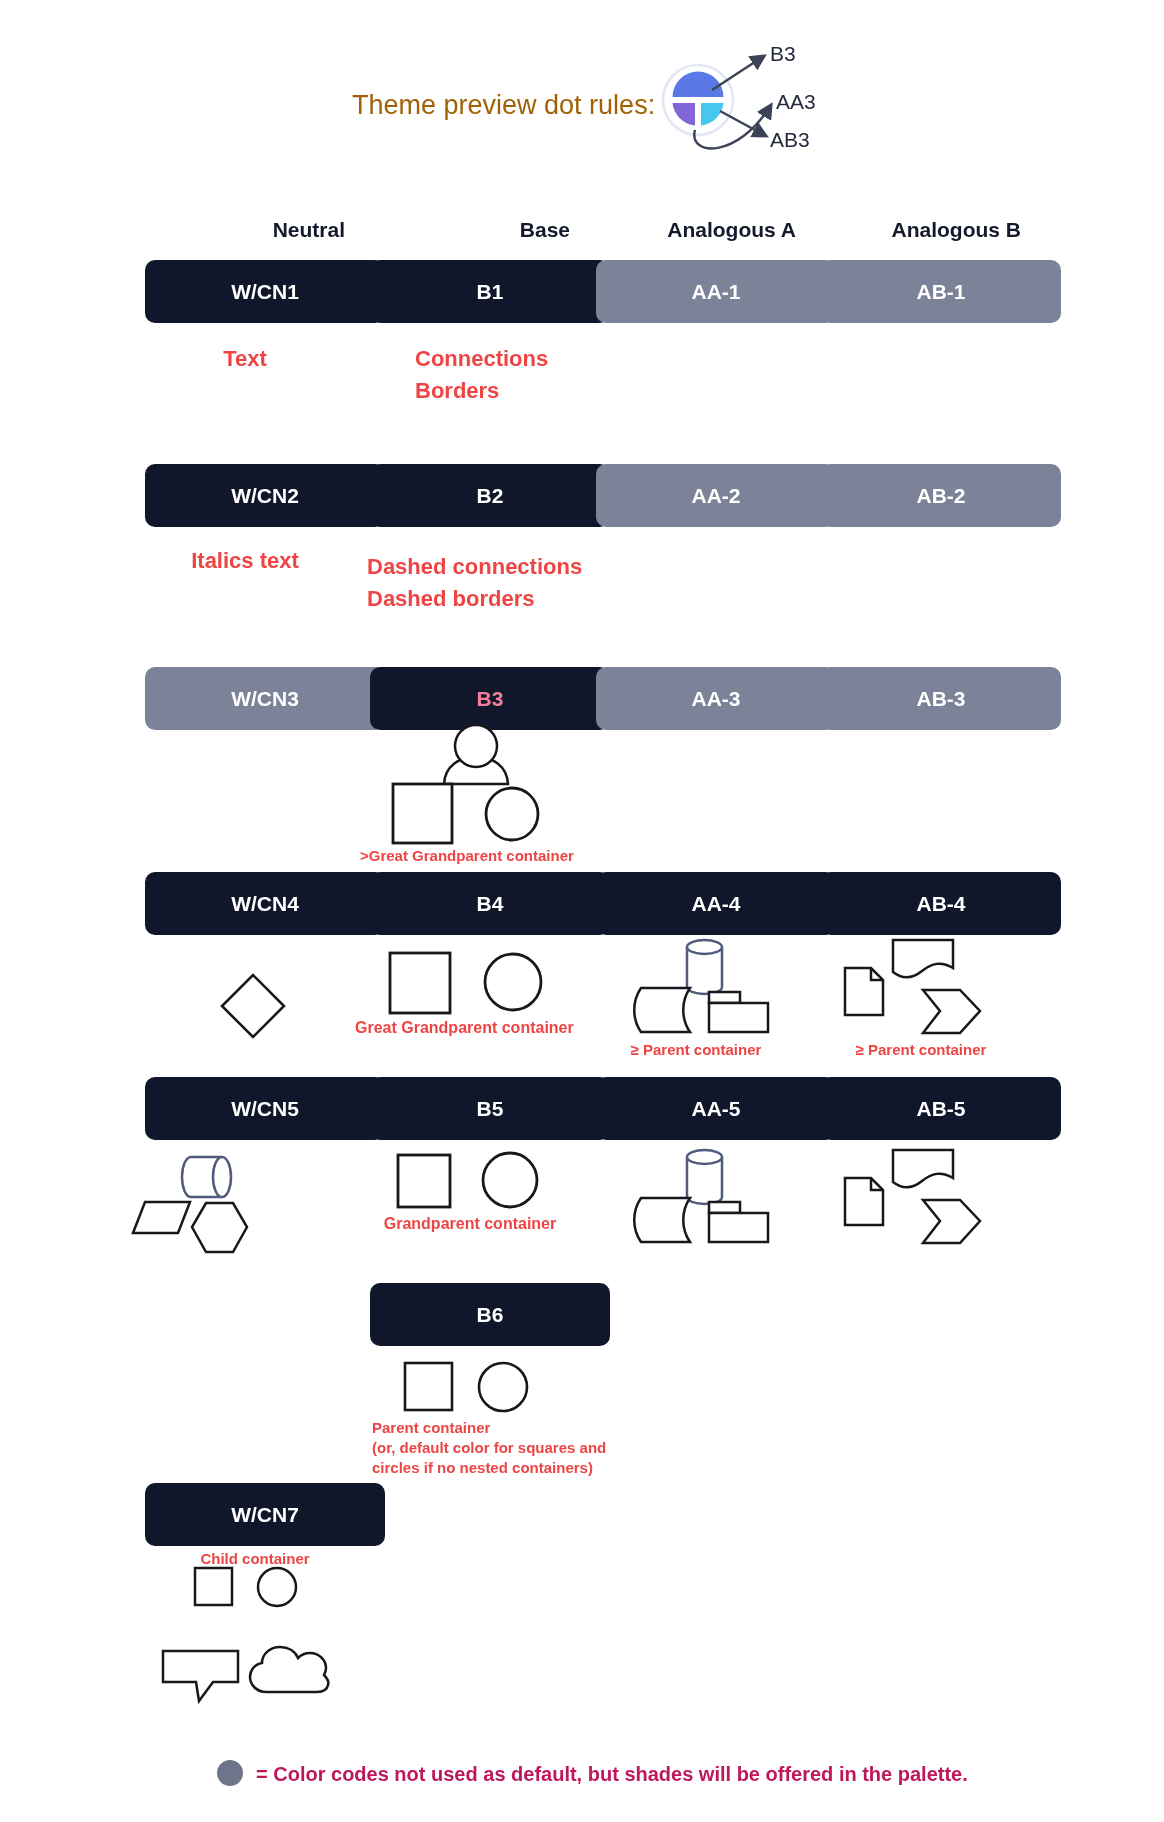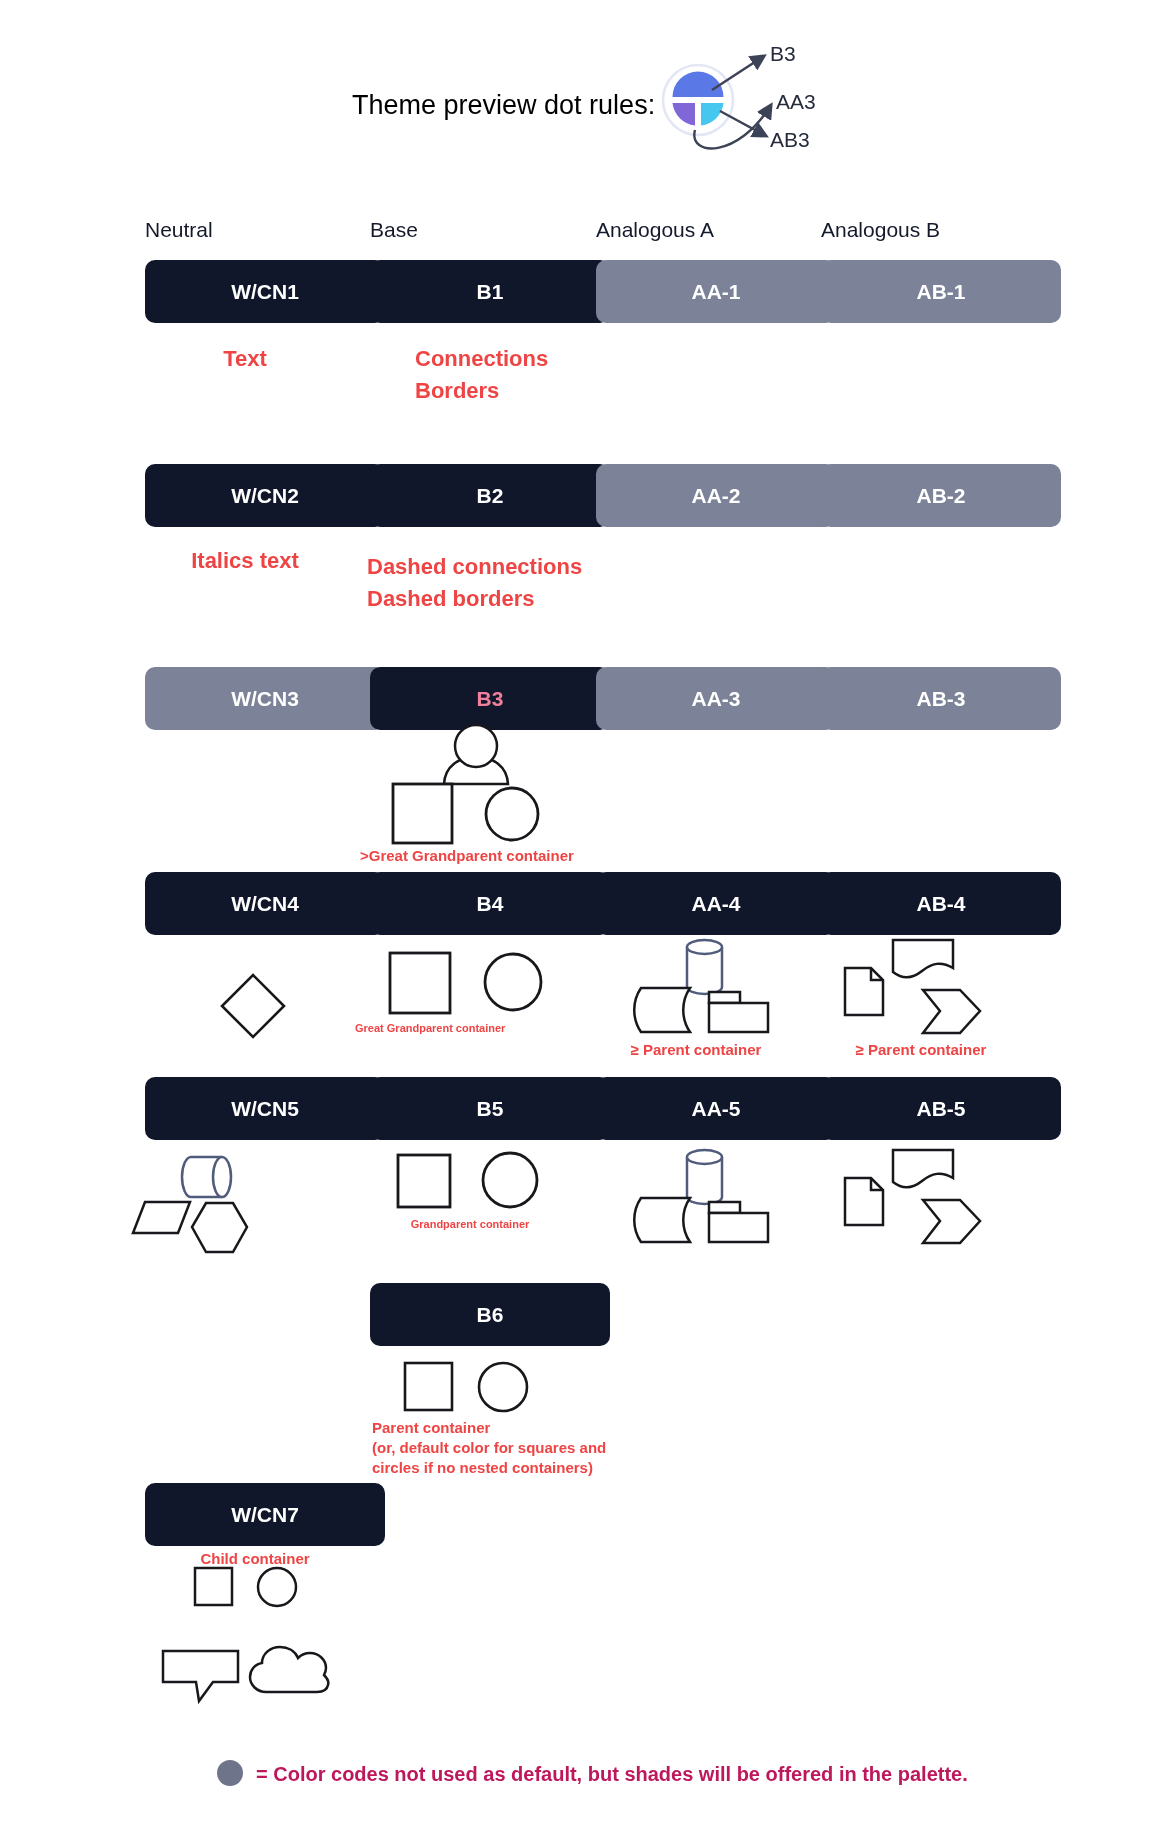--- a/index.html
+++ b/index.html
@@ -1,35 +1,35 @@
 <!DOCTYPE html>
 <html><head>
 <meta charset="utf-8">
 <style>
   html,body{margin:0;padding:0;background:#ffffff;}
   #canvas{position:relative;width:1164px;height:1822px;background:#ffffff;overflow:hidden;
           font-family:"Liberation Sans",sans-serif;}
 
-  .title{position:absolute;left:352px;top:90px;font-size:27px;font-weight:500;color:#000000;}
+  .title{position:absolute;left:352px;top:90px;font-size:27px;font-weight:500;color:#a16207;}
 
   .dot-label{position:absolute;font-size:21px;font-weight:500;color:#252b3d;}
 
-  .col-header{position:absolute;top:218px;width:200px;text-align:left;
-              font-size:21px;font-weight:normal;color:#141a2c;}
+  .col-header{position:absolute;top:218px;width:200px;text-align:right;
+              font-size:21px;font-weight:bold;color:#141a2c;}
 
   .pill{position:absolute;width:240px;height:63px;border-radius:10px;
         display:flex;align-items:center;justify-content:center;
         font-size:21px;font-weight:bold;color:#ffffff;z-index:1;}
   .pill.dark{background:#10172b;}
   .pill.gray{background:#7c8398;}
   .pill .pink{color:#f27f9b;}
 
   .cap{position:absolute;font-weight:bold;color:#ef4444;}
   .cap-lg{font-size:22px;line-height:32px;}
-  .cap-md{font-size:11px;line-height:20px;}
+  .cap-md{font-size:16px;line-height:20px;}
   .cap-sm{font-size:15px;line-height:20px;}
   .center200{width:200px;text-align:center;}
   .center230{width:230px;text-align:left;}
 
   .shape-svg{position:absolute;z-index:2;}
 
   .legend-dot{position:absolute;left:217px;top:1760px;width:26px;height:26px;border-radius:50%;
               background:#6e7489;}
   .legend-text{position:absolute;left:256px;top:1761px;font-size:20px;font-weight:bold;
                color:#be185d;line-height:26px;}

